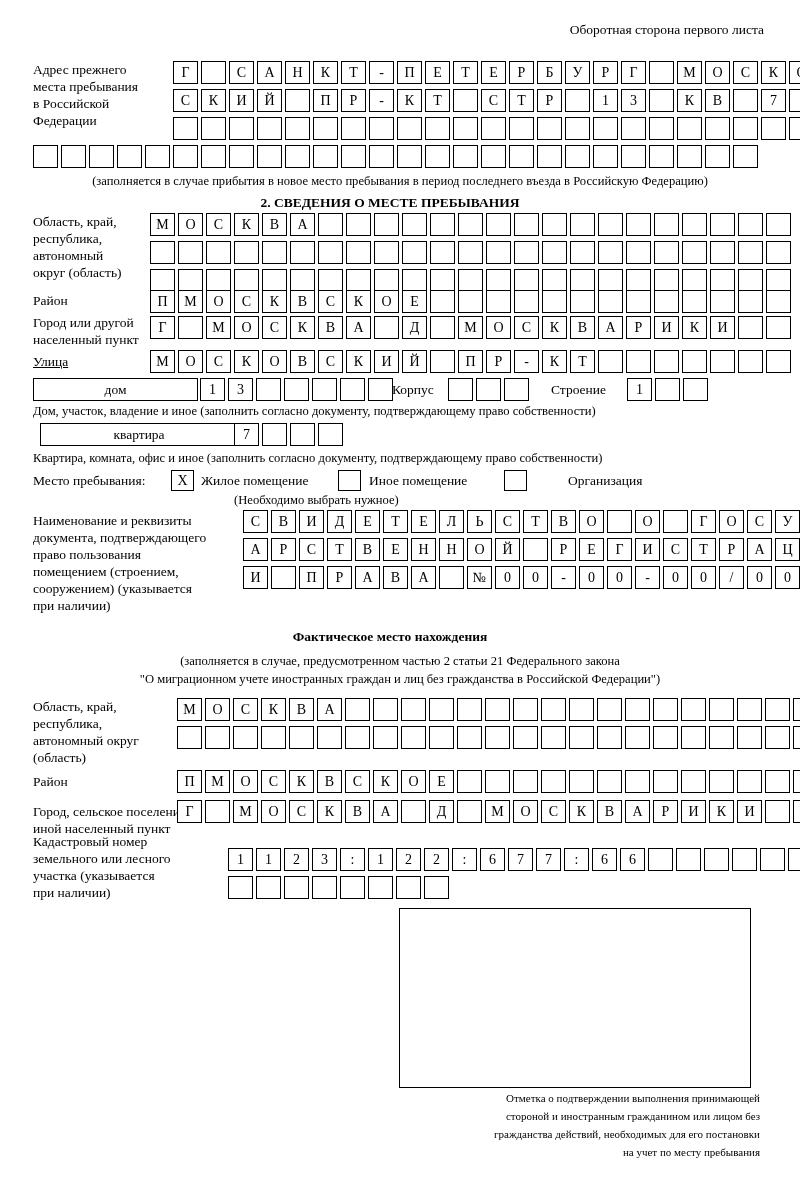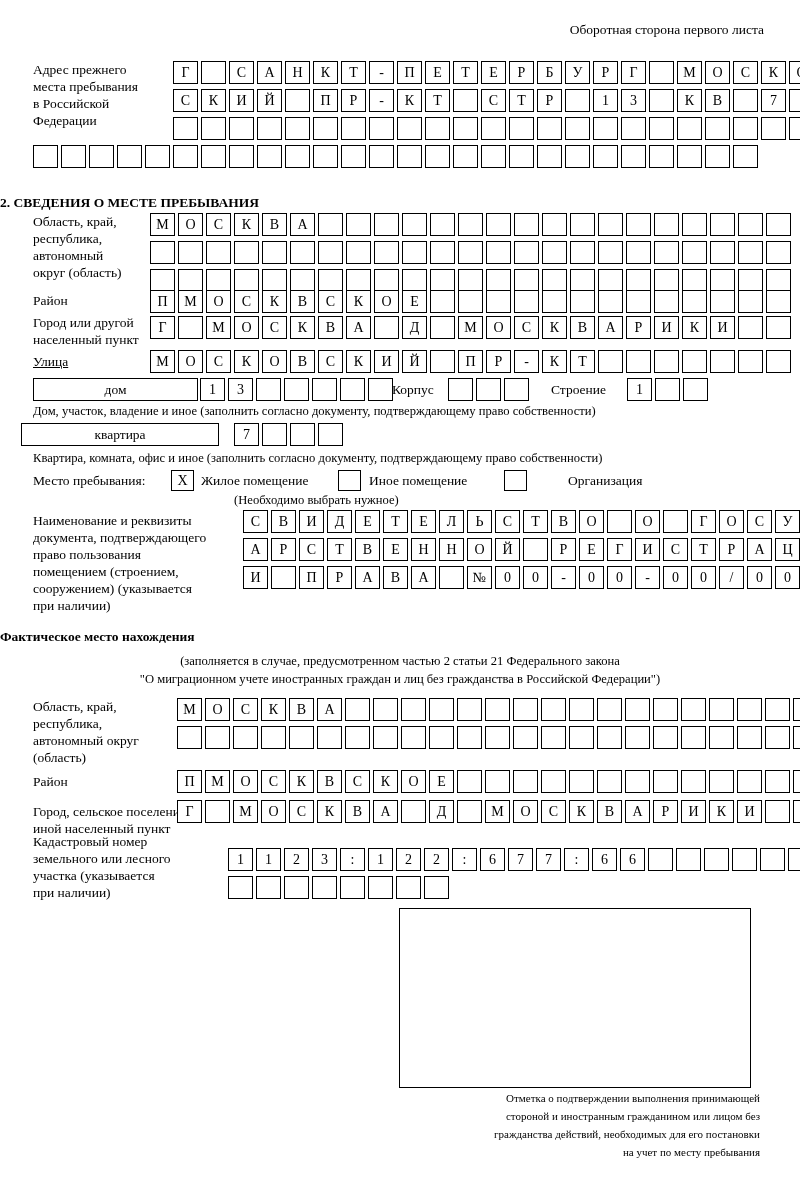--- a/index.html
+++ b/index.html
@@ -28,21 +28,21 @@
     text-align: right;
     font-size: 13.5px;
   }
 
   .lbl {
     font-size: 13.5px;
     line-height: 17px;
     white-space: pre-line;
   }
   .lbl-small { font-size: 12.6px; line-height: 16px; }
-  .center { text-align: left; }
+  .center { text-align: center; }
   .bold { font-weight: bold; }
 
   
   .boxrow {
     position: absolute;
     display: flex;
   }
   .cell {
     width: 25px;
     height: 23px;
@@ -217,20 +217,21 @@
     <div class="cell"></div>
     <div class="cell"></div>
     <div class="cell"></div>
     <div class="cell"></div>
     <div class="cell"></div>
     <div class="cell"></div>
     <div class="cell"></div>
     <div class="cell"></div>
   </div>
 
+  <div class="abs note" style="top:174px; left:33px; width:734px;">(заполняется в случае прибытия в новое место пребывания в период последнего въезда в Российскую Федерацию)</div>
 
   <div class="abs lbl bold center" style="top:194px; left:0px; width:780px; font-size:13.5px;">2. СВЕДЕНИЯ О МЕСТЕ ПРЕБЫВАНИЯ</div>
 
   <div class="abs lbl" style="top:213px; left:33px; width:140px;">Область, край,
 республика,
 автономный
 округ (область)</div>
 
   <div class="boxrow" style="top:213px; left:150px;">
     <div class="cell">М</div>
@@ -408,21 +409,21 @@
   </div>
   <div class="inline-label" style="top:378px; left:551px;">Строение</div>
   <div class="boxrow" style="top:378px; left:627px;">
     <div class="cell">1</div>
     <div class="cell"></div>
     <div class="cell"></div>
   </div>
 
   <div class="abs lbl-small" style="top:403px; left:33px; width:740px;">Дом, участок, владение и иное (заполнить согласно документу, подтверждающему право собственности)</div>
 
-  <div class="wide-label-box" style="top:423px; left:21px; width:198px;">квартира</div>
+  <div class="wide-label-box" style="top:423px; left:40px; width:198px;">квартира</div>
   <div class="boxrow" style="top:423px; left:234px;">
     <div class="cell">7</div>
     <div class="cell"></div>
     <div class="cell"></div>
     <div class="cell"></div>
   </div>
   <div class="abs lbl-small" style="top:450px; left:33px; width:740px;">Квартира, комната, офис и иное (заполнить согласно документу, подтверждающему право собственности)</div>
 
   <div class="inline-label" style="top:469px; left:33px;">Место пребывания:</div>
   <div class="abs" style="top:470px; left:171px;">

